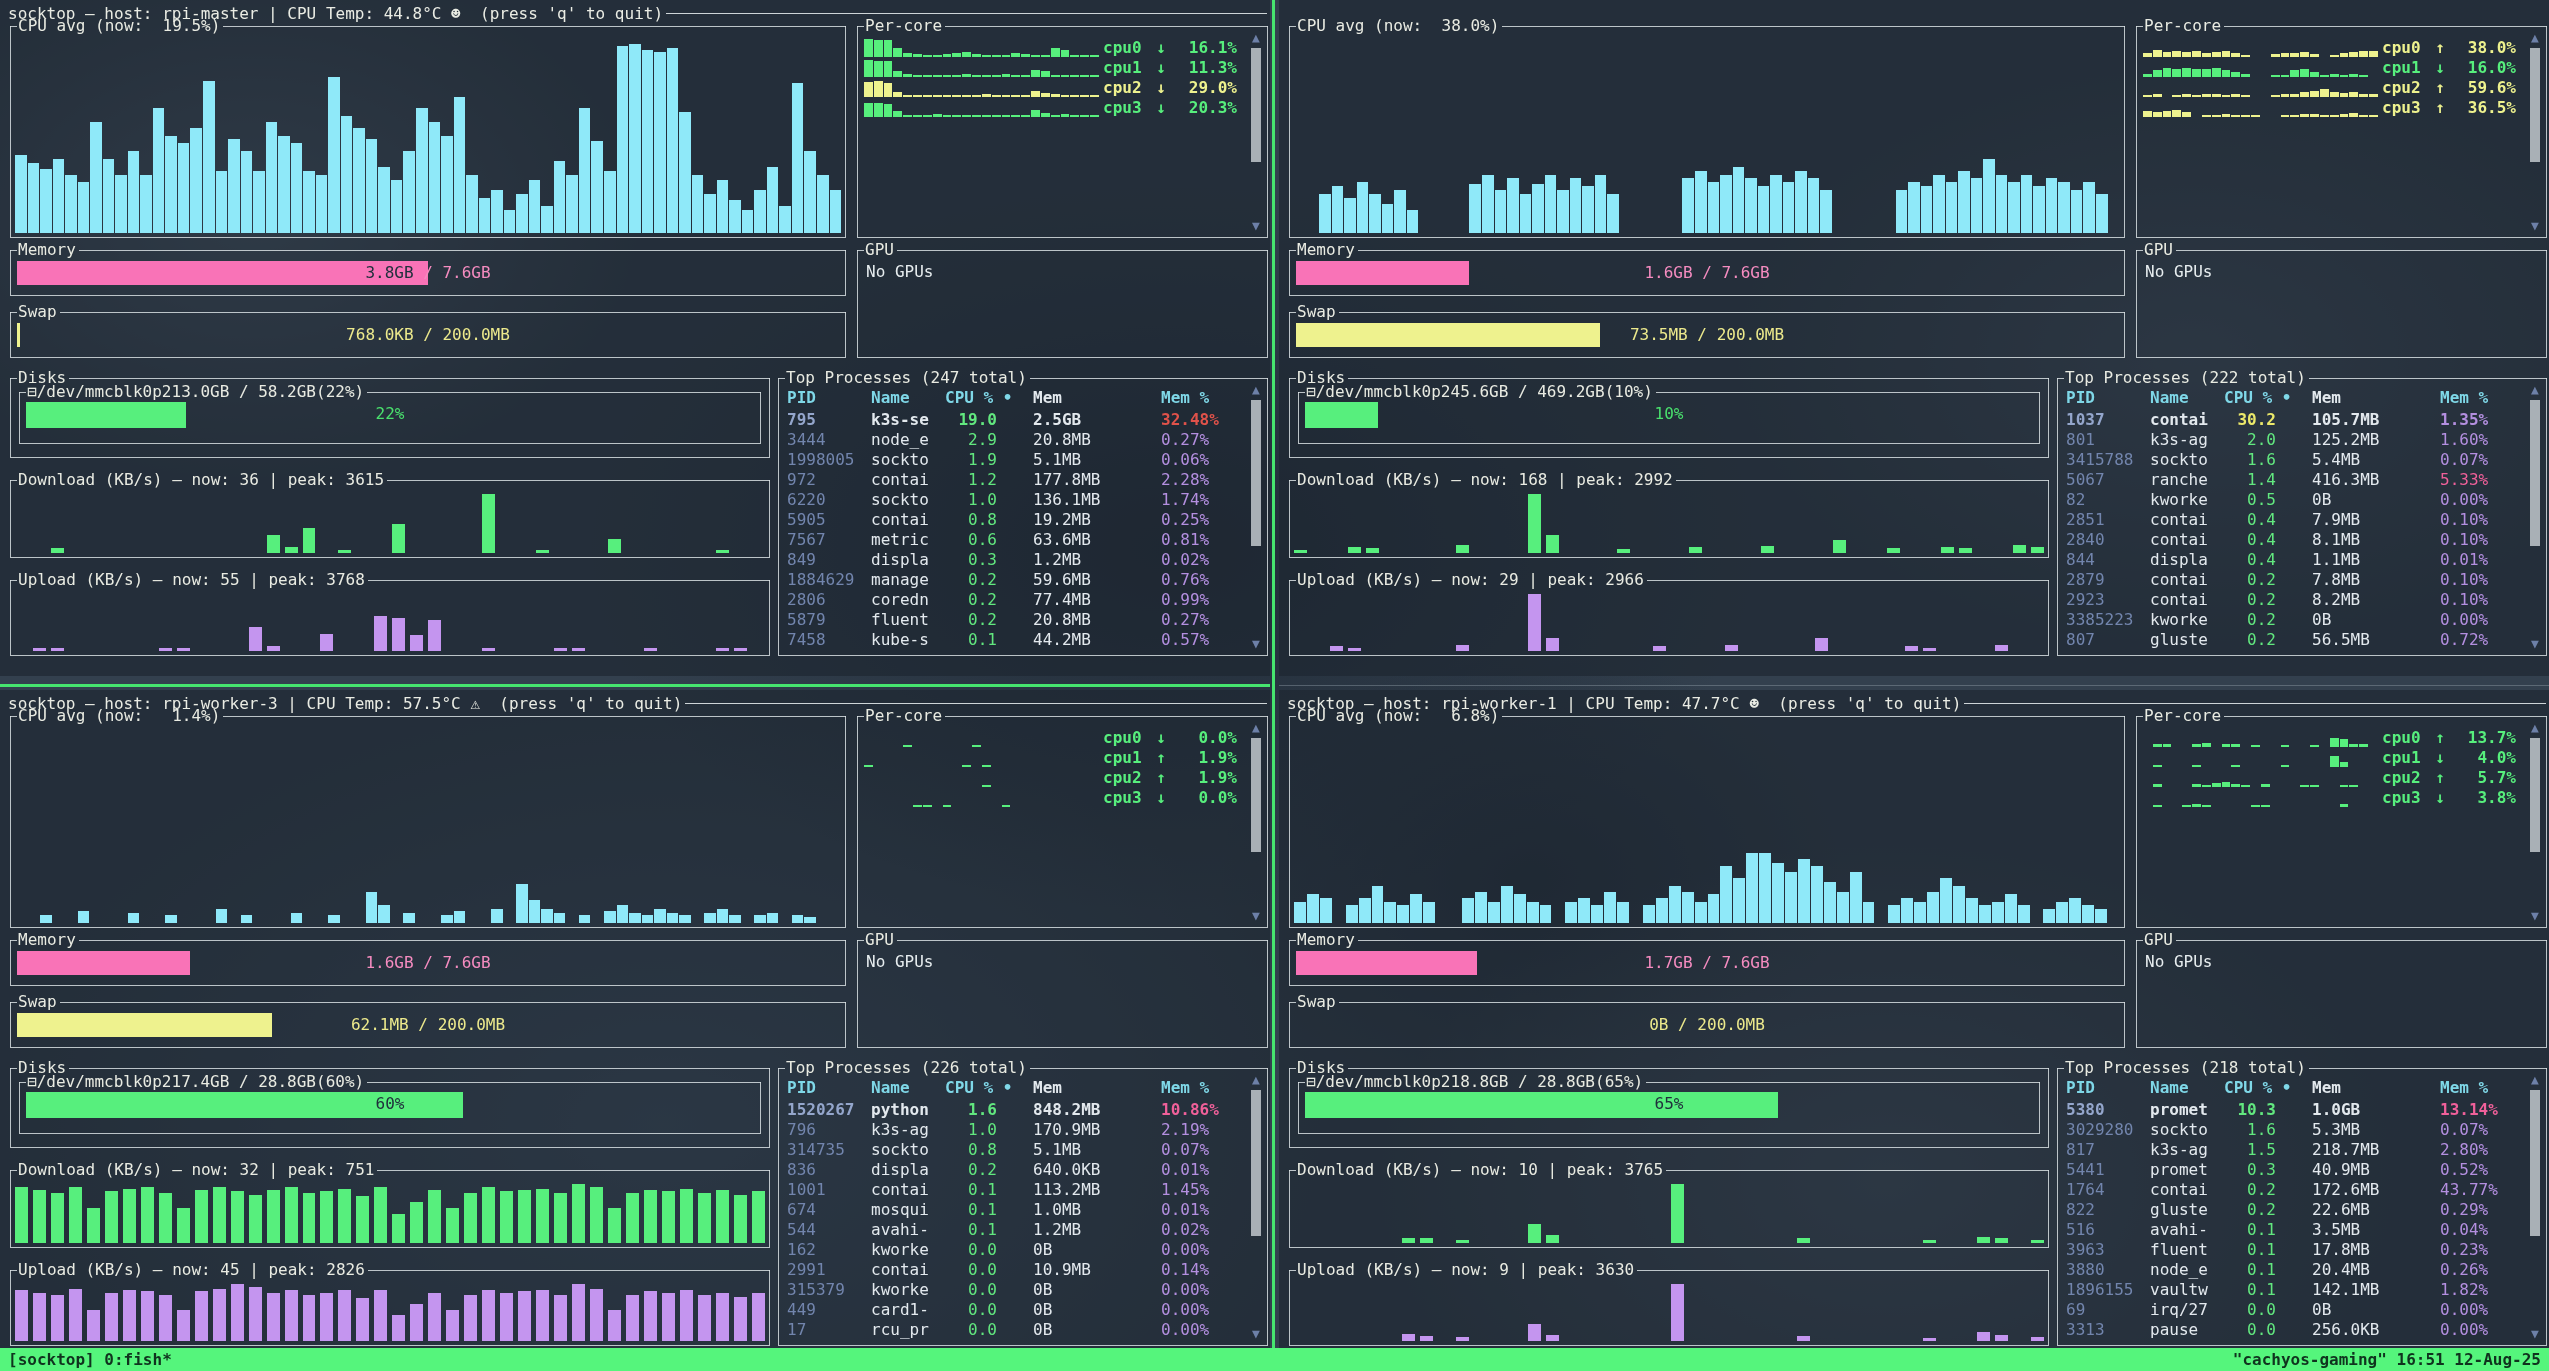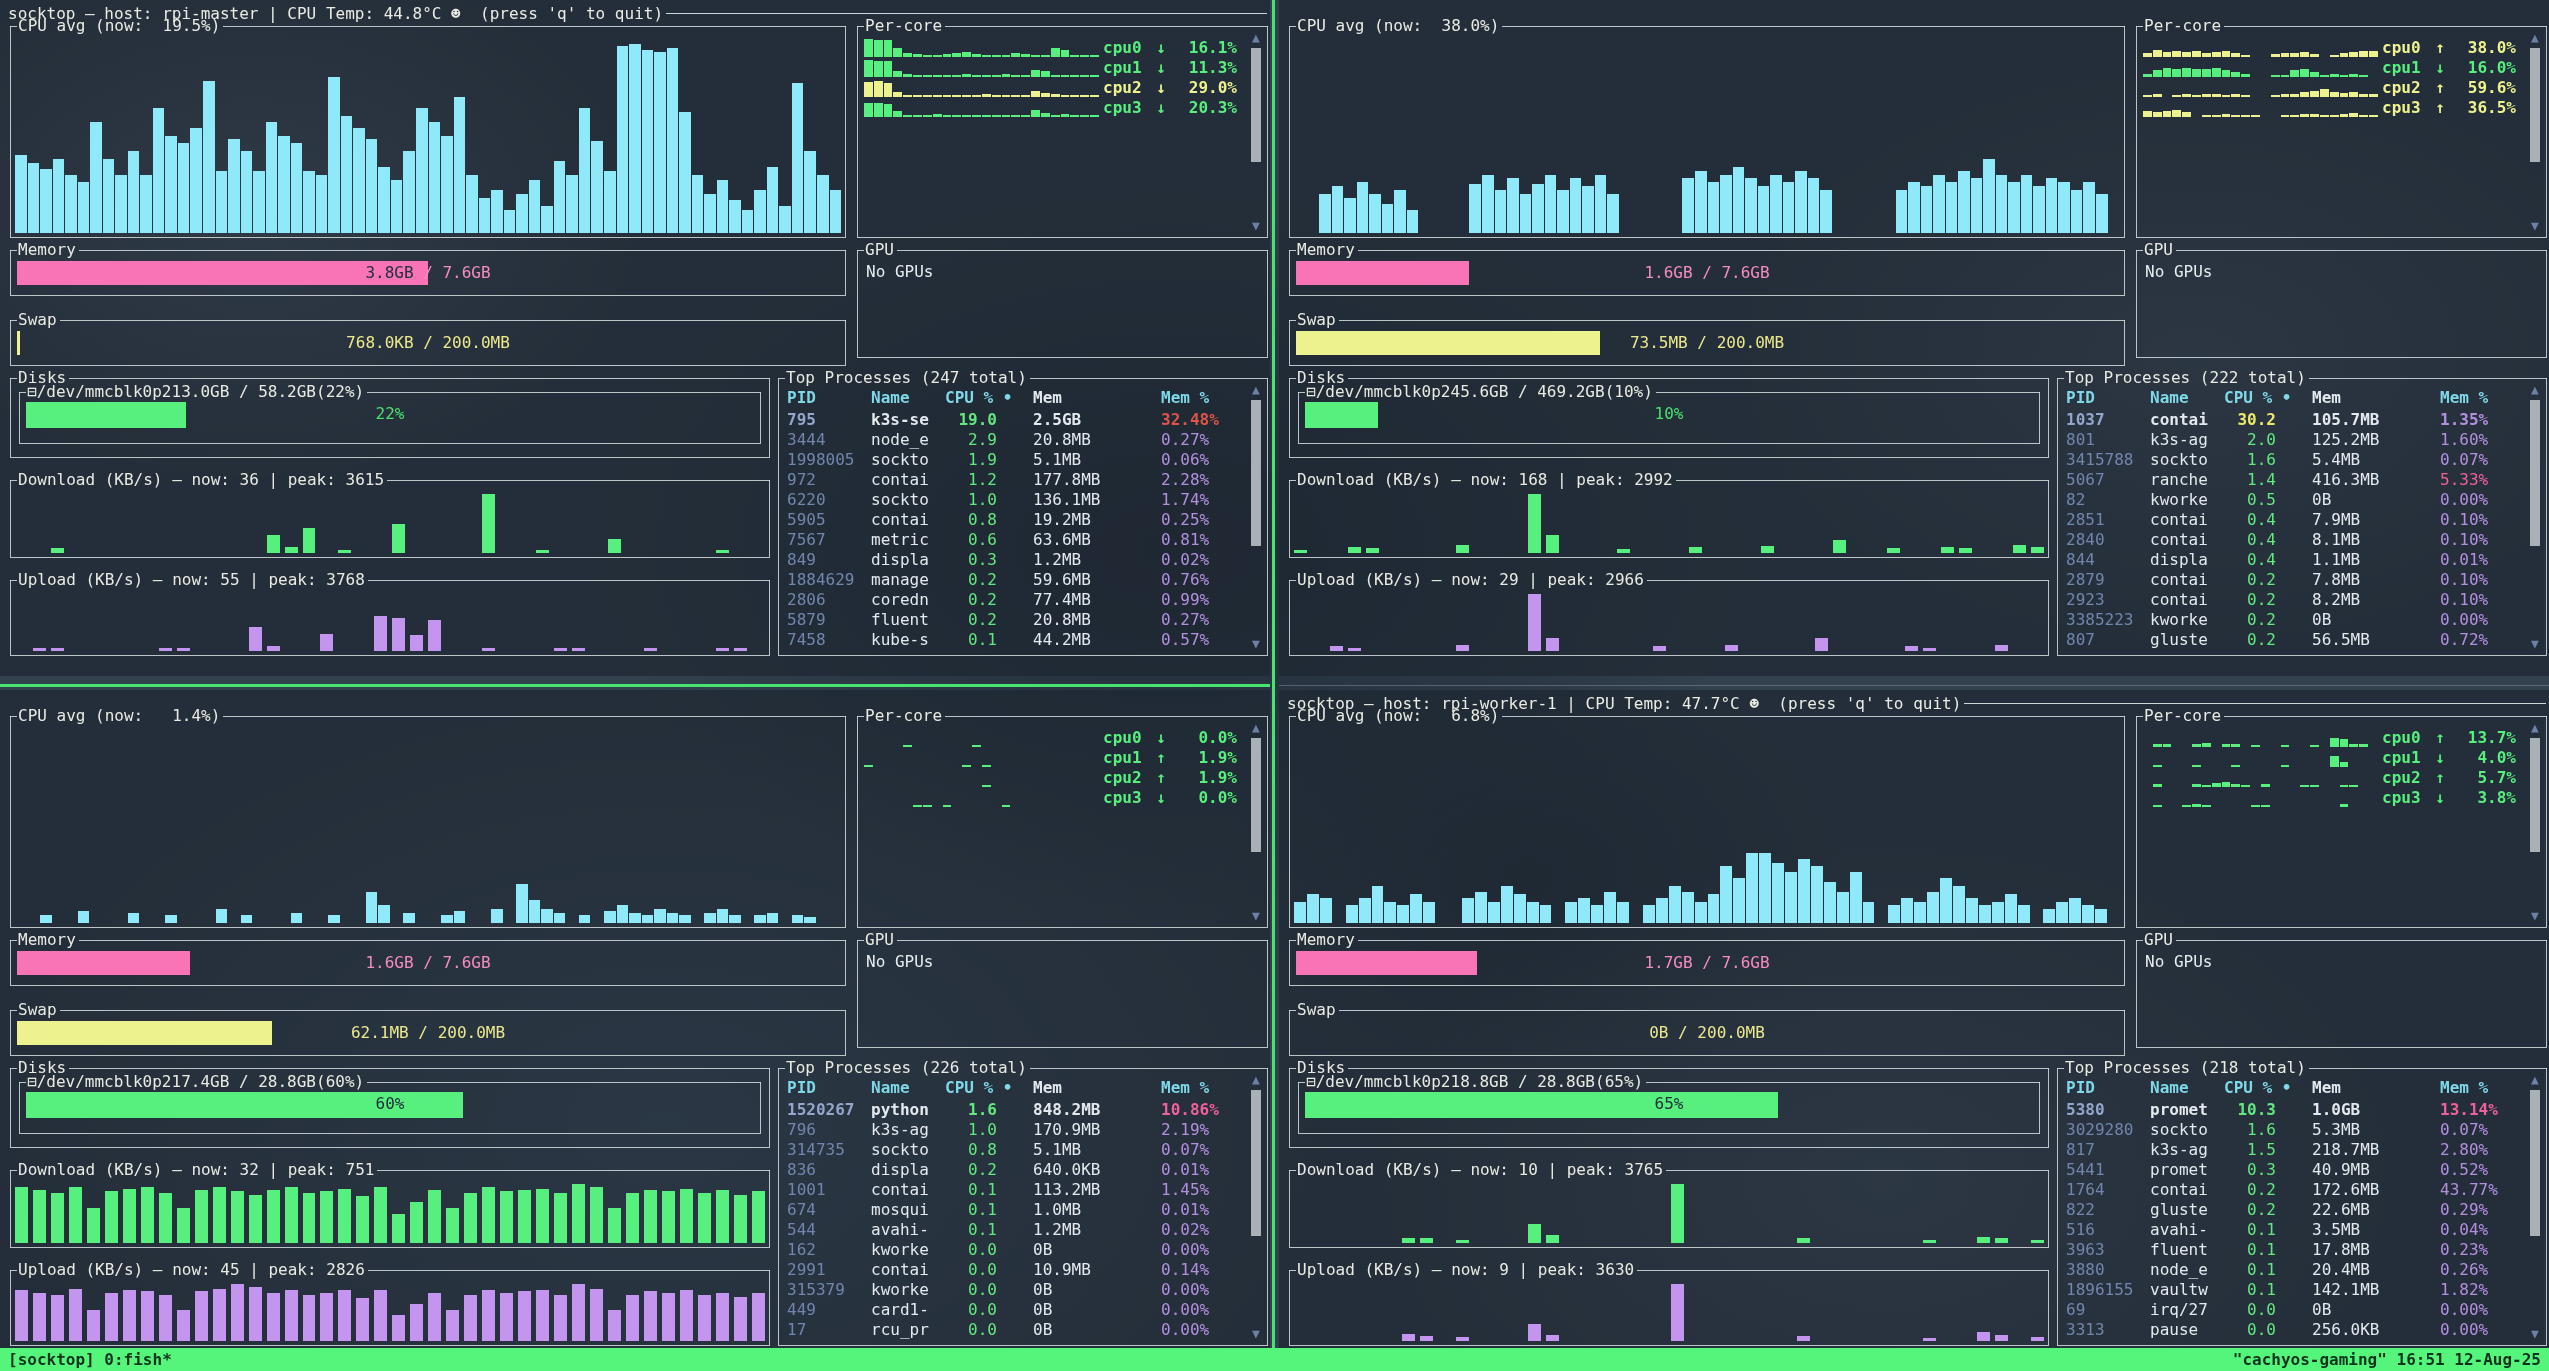--- a/index.html
+++ b/index.html
@@ -25,21 +25,21 @@
 
   .box{position:absolute;border:1px solid rgba(222,229,232,.82);border-top:none;box-sizing:border-box}
   .bt{position:absolute;left:-1px;right:-1px;top:0;height:0;display:flex;align-items:center;z-index:3}
   .bt::before{content:"";width:7px;border-top:1px solid rgba(222,229,232,.82)}
   .bt .lbl{padding:0 3px 0 1px;line-height:18px;white-space:pre;color:#e9ebe2}
   .bt .line{flex:1;border-top:1px solid rgba(222,229,232,.82)}
 
   .cpuavg{left:10px;top:26px;width:836px;height:212px}
   .percore{left:857px;top:26px;width:411px;height:212px}
   .mem{left:10px;top:250px;width:836px;height:46px}
-  .swap{left:10px;top:320px;width:836px;height:46px}
+  .swap{left:10px;top:312px;width:836px;height:46px}
   .gpu{left:857px;top:250px;width:411px;height:108px}
   .disks{left:10px;top:378px;width:760px;height:80px}
   .down{left:10px;top:480px;width:760px;height:78px}
   .up{left:10px;top:580px;width:760px;height:76px}
   .procs{left:778px;top:378px;width:490px;height:278px}
 
   .chart{position:absolute;left:4px;right:4px;bottom:4px;top:12px;display:flex;align-items:flex-end;gap:1px}
   .net .chart{top:14px;gap:5px}
   .chart i{flex:1 1 0;display:block}
   .c-cyan{background:#8fe9f9}.c-green{background:#57ef7d}.c-purple{background:#c495ef}.c-yellow{background:#eef28e}
@@ -1060,20 +1060,24 @@
         </div>
       <div class="sbar">
         <span class="sup">▲</span>
         <span class="sthumb"></span>
         <span class="sdn">▼</span>
       </div>
     </div>
   </section>
 
   <section class="pane pos2">
+    <header class="ptitle">
+      <span class="t">socktop — host: rpi-worker-3 | CPU Temp: 57.5°C ⚠  (press 'q' to quit)</span>
+      <i class="rule"></i>
+    </header>
 
     <div class="box cpuavg">
       <div class="bt">
           <span class="lbl t">CPU avg (now:   1.4%)</span>
           <i class="line"></i>
         </div>
       <div class="chart">
           <i class="c-cyan" style="height: 0%;"></i>
           <i class="c-cyan" style="height: 0%;"></i>
           <i class="c-cyan" style="height: 4%; min-height: 3px;"></i>

